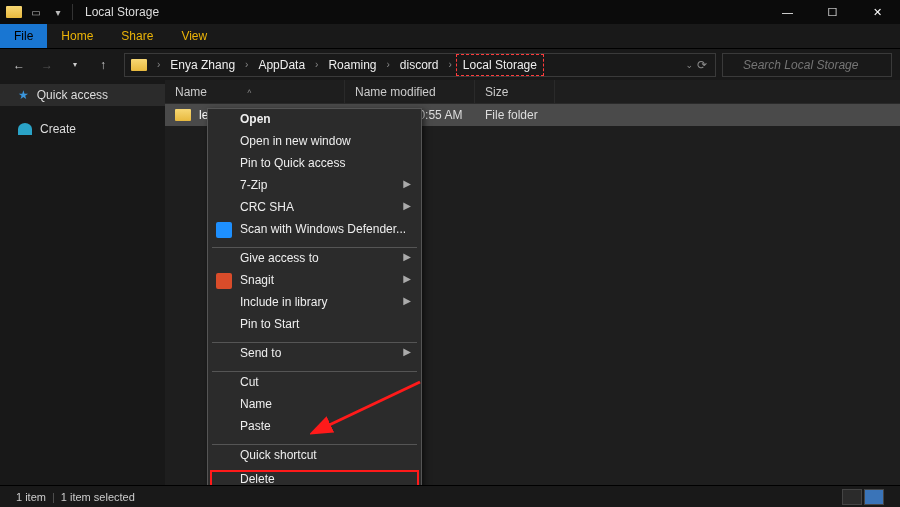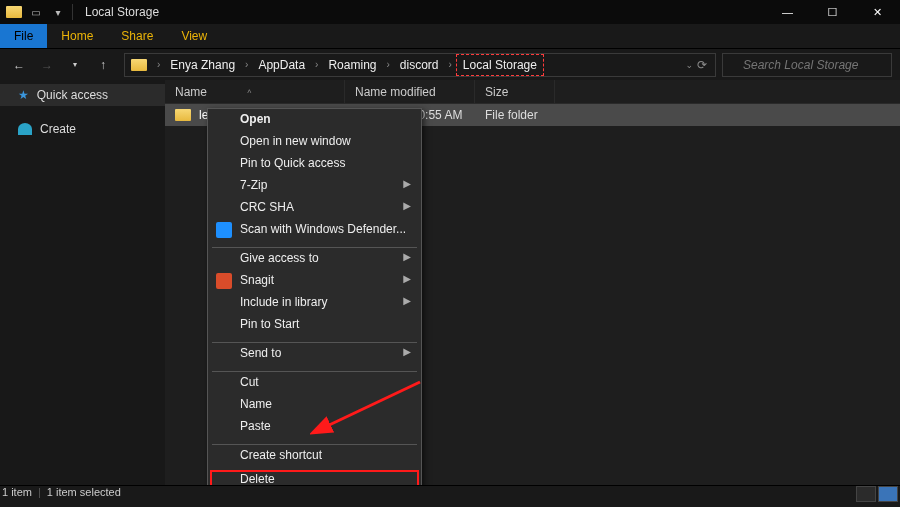--- a/index.html
+++ b/index.html
@@ -58,21 +58,21 @@
 .ctxmenu .mi.bold { font-weight:600;}
 .ctxmenu .mi .arrow { margin-left:auto; color:#aaa; font-size:10px;}
 .ctxmenu .mi .mi-ico { position:absolute; left:6px; width:16px; height:16px; display:flex;align-items:center;justify-content:center;font-size:11px;}
 .ctxmenu .sep { height:1px; background:#555; margin:3px 2px;}
 .ctxmenu .mi.hl { border:2px solid #ff1a1a; height:22px; padding-left:28px;}
 
 
 .arrow-ann { position:absolute; left:310px; top:372px; pointer-events:none;}
 
 
-.status { position:absolute; left:0; bottom:0; height:22px; width:900px; background:#191919; border-top:1px solid #000; display:flex; padding:0 2px; color:#ccc; font-size:11px;}
+.status { position:absolute; left:0; bottom:0; height:22px; width:900px; background:#191919; border-top:1px solid #000; display:flex; align-items:center; padding:0 16px; color:#ccc; font-size:11px;}
 .status .sep{margin:0 6px;color:#555;}
 .status .views{margin-left:auto;display:flex;gap:2px;}
 .status .views div{width:20px;height:16px;background:#2b2b2b;border:1px solid #444;}
 .status .views div.on{background:#3a74b8;}
 </style>
 </head>
 <body>
 
 <div class="titlebar">
   <div class="qat">
@@ -207,21 +207,21 @@
       <span>Cut</span>
     </div>
     <div class="mi">
       <span>Name</span>
     </div>
     <div class="mi">
       <span>Paste</span>
     </div>
     <div class="sep"></div>
     <div class="mi">
-      <span>Create shortcut</span>
+      <span>Quick shortcut</span>
     </div>
     <div class="mi hl">
       <span>Delete</span>
     </div>
   </div>
 
 <svg class="arrow-ann" width="130" height="70">
   <defs>
       <marker id="ah" markerWidth="10" markerHeight="10" refX="2" refY="3" orient="auto">
     <path d="M0,0 L0,6 L8,3 z" fill="#ff1a1a"></path>

